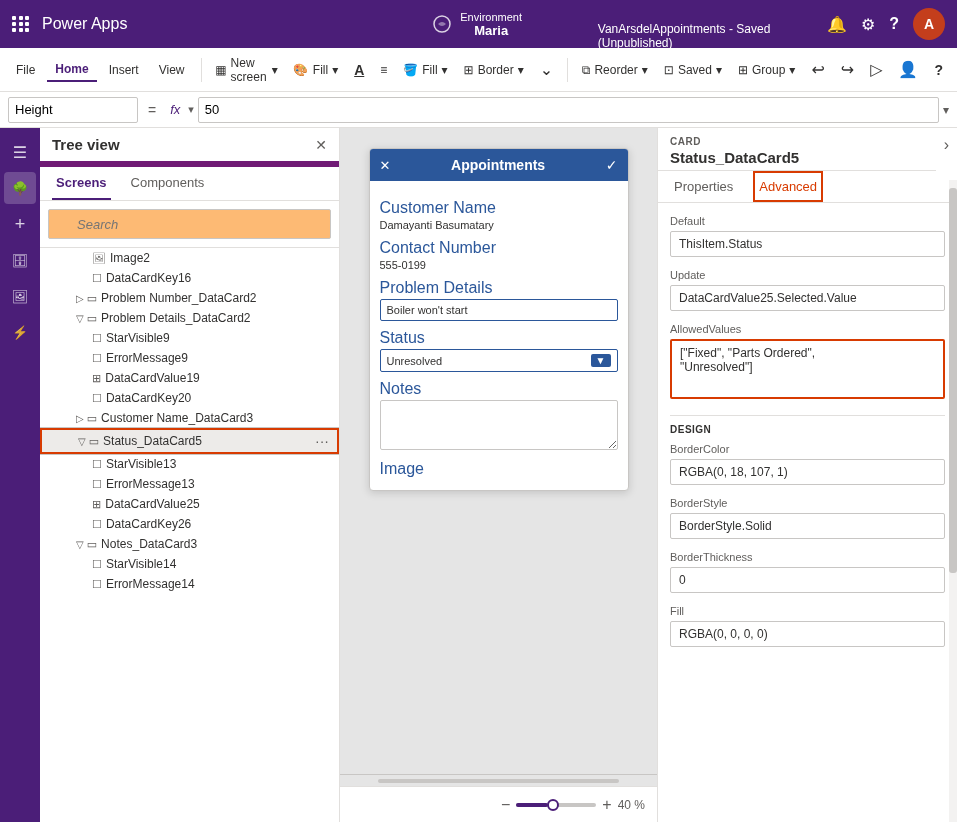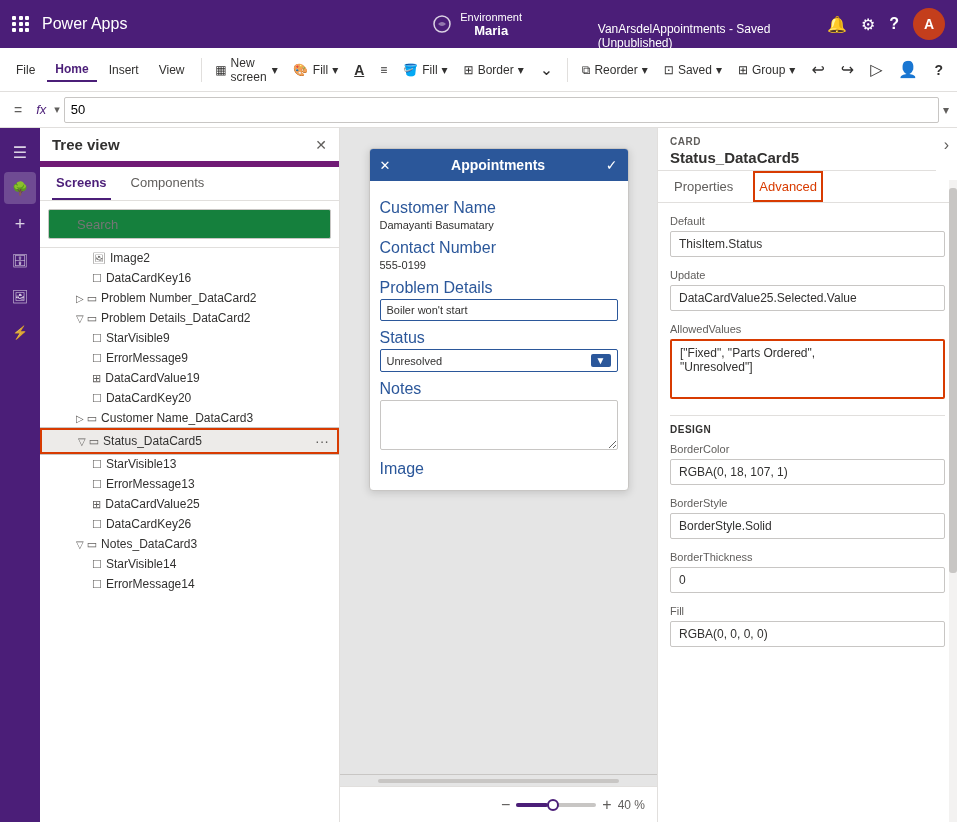--- a/index.html
+++ b/index.html
@@ -56,22 +56,22 @@
     .tree-panel { width: 300px; background: white; border-right: 1px solid #e1dfdd; display: flex; flex-direction: column; }
     .tree-header { display: flex; align-items: center; justify-content: space-between; padding: 8px 12px; border-bottom: 6px solid #701a75; }
     .tree-title { font-size: 15px; font-weight: 600; color: #323130; }
     .tree-close { font-size: 14px; color: #605e5c; cursor: pointer; }
     .tree-tabs { display: flex; padding: 0 12px; border-bottom: 1px solid #e1dfdd; }
     .tree-tab { padding: 8px 4px; margin-right: 16px; font-size: 13px; color: #605e5c; cursor: pointer; }
     .tree-tab.active { color: #4b1e78; border-bottom: 2px solid #4b1e78; font-weight: 600; }
     .tree-search { padding: 8px; border-bottom: 1px solid #e1dfdd; }
     .tree-search-input {
       width: 100%; height: 30px; border: 1px solid #c8c6c4; border-radius: 2px;
-      padding: 0 8px 0 28px; font-size: 13px; background: #15803d;
-      display: flex; align-items: center; position: relative;
+      padding: 0 8px 0 28px; font-size: 13px; background: #fdba74;
+      display: flex; align-items: center; position: relative; font-style: italic;
     }
     .tree-search-wrap { position: relative; }
     .tree-search-icon { position: absolute; left: 8px; top: 50%; transform: translateY(-50%); color: #605e5c; font-size: 12px; }
     .tree-content { flex: 1; overflow-y: auto; font-size: 12px; }
     .tree-item { display: flex; align-items: center; padding: 3px 8px; cursor: pointer; color: #323130; white-space: nowrap; }
     .tree-item.selected { background: #edebe9; outline: 1px solid #c8c6c4; }
     .tree-indent-2 { padding-left: 36px; }
     .tree-indent-3 { padding-left: 52px; }
     .tree-icon { font-size: 11px; margin-right: 4px; color: #605e5c; }
     .tree-item-label { font-size: 12px; }
@@ -236,20 +236,21 @@
   <div style="margin-left:auto; display:flex; gap:4px; align-items:center;">
     <div class="ribbon-btn" style="font-size:16px;">↩</div>
     <div class="ribbon-btn" style="font-size:16px;">↪</div>
     <div class="ribbon-btn" style="font-size:16px;">▷</div>
     <div class="ribbon-btn" style="font-size:16px;">👤</div>
     <div class="ribbon-btn" style="font-size:14px; font-weight:600;">?</div>
   </div>
 </div>
 
 <div class="formula-bar">
+  <div class="formula-name-box">Height</div>
   <div class="formula-eq">=</div>
   <div class="formula-fx"><em>f</em>x</div>
   <div style="font-size:11px; color:#605e5c;">▾</div>
   <input class="formula-input" value="50" style="">
   <div class="formula-chevron">▾</div>
 </div>
 
 <div class="main">
 
   <div class="left-icons">

